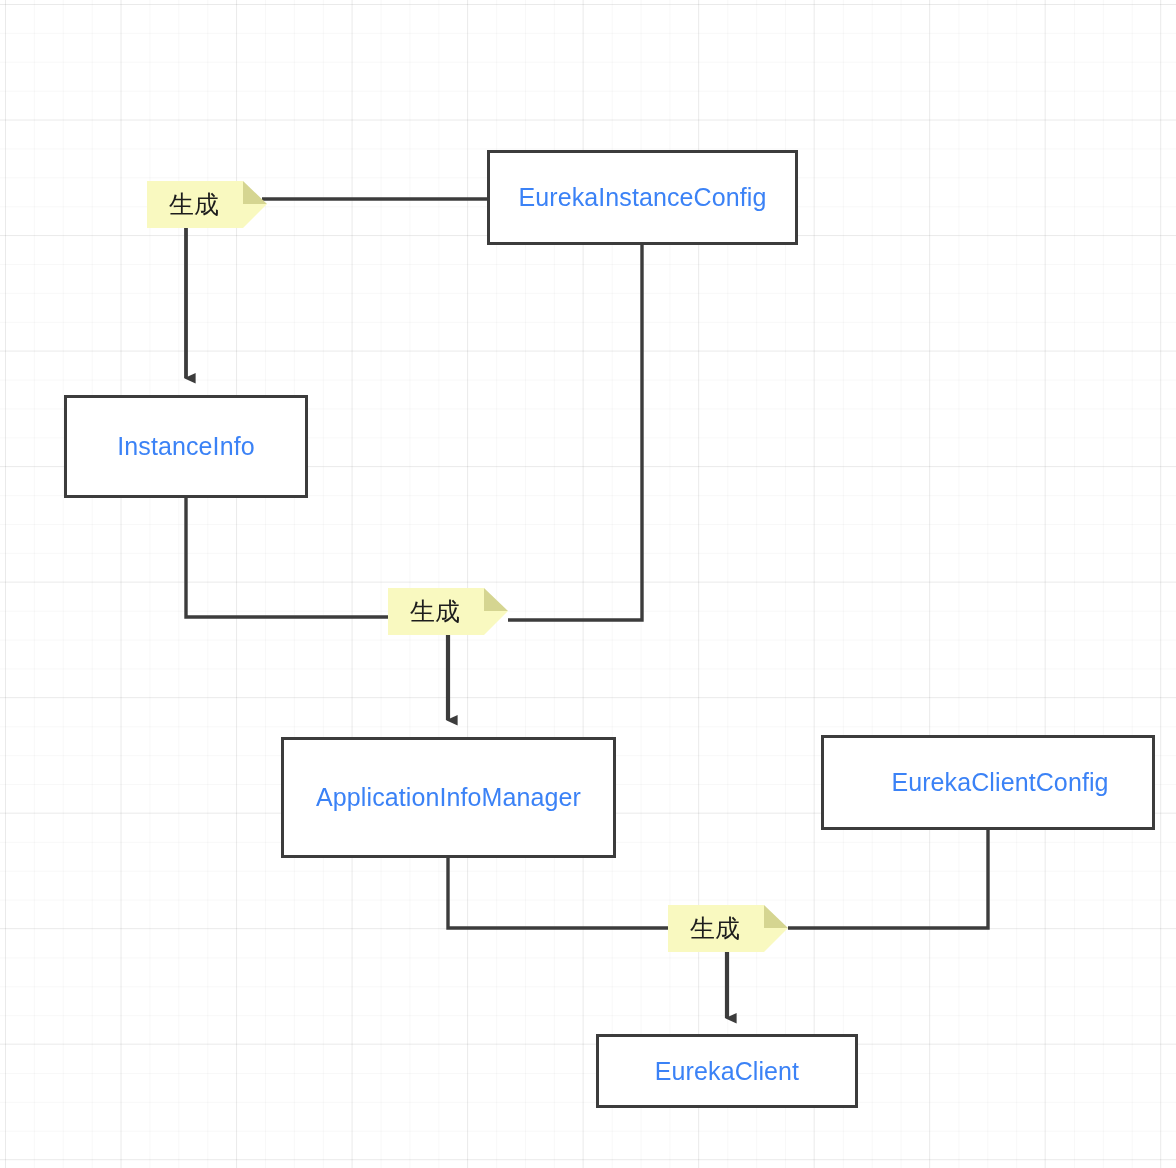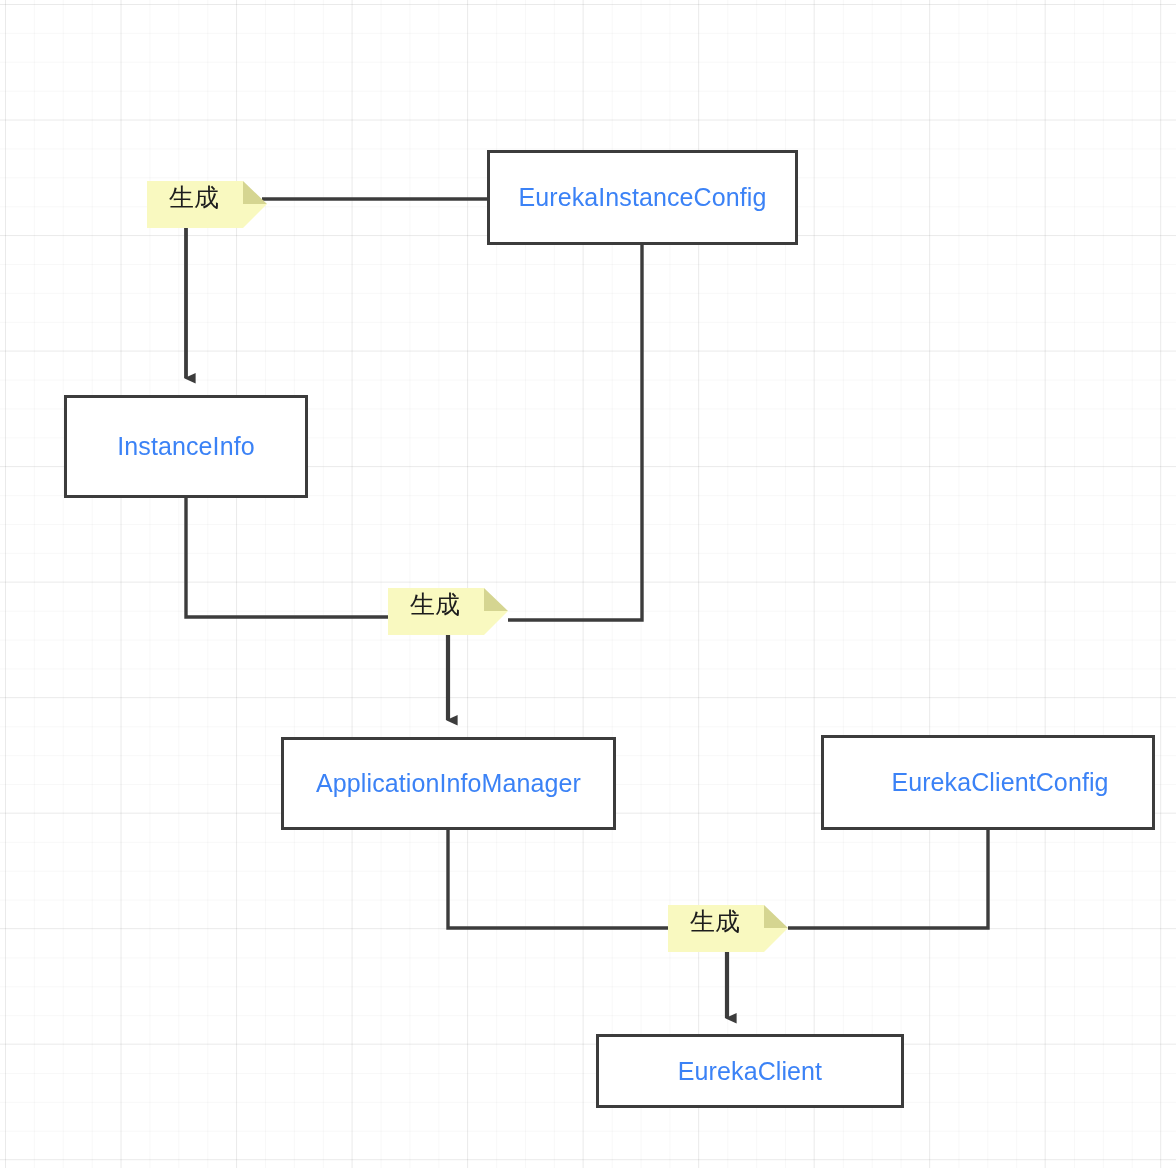--- a/index.html
+++ b/index.html
@@ -46,21 +46,21 @@
     color: #3b82f6;
     font-size: 25px;
     font-weight: 400;
     letter-spacing: 0.1px;
     white-space: nowrap;
   }
   .note {
     position: absolute;
     box-sizing: border-box;
     display: flex;
-    align-items: flex-start;
+    align-items: center;
     justify-content: center;
     color: #1d1d1d;
     font-size: 25px;
     white-space: nowrap;
   }
   .note .note-body {
     position: absolute;
     left: 0;
     top: 0;
     width: 100%;
@@ -102,29 +102,29 @@
   </svg>
 
   <div class="node" style="left:487px; top:150px; width:311px; height:95px;">
     <span>EurekaInstanceConfig</span>
   </div>
 
   <div class="node" style="left:64px; top:395px; width:244px; height:103px;">
     <span>InstanceInfo</span>
   </div>
 
-  <div class="node" style="left:281px; top:737px; width:335px; height:93px;">
+  <div class="node" style="left:281px; top:737px; width:335px; height:121px;">
     <span>ApplicationInfoManager</span>
   </div>
 
   <div class="node" style="left:821px; top:735px; width:334px; height:95px;padding-left:24px;">
     <span>EurekaClientConfig</span>
   </div>
 
-  <div class="node" style="left:596px; top:1034px; width:308px; height:74px;">
+  <div class="node" style="left:596px; top:1034px; width:262px; height:74px;">
     <span>EurekaClient</span>
   </div>
 
   <div class="note" style="left:147px; top:181px; width:120px; height:47px;">
     <svg class="note-body" viewBox="0 0 120 47" preserveAspectRatio="none">
       <path d="M 0 0 L 96 0 L 96 23 L 120 23 L 96 47 L 0 47 Z" fill="#f9f9c0"></path>
       <path d="M 96 0 L 120 23 L 96 23 Z" fill="#d5d591"></path>
     </svg>
     <span class="note-label">生成</span>
   </div>

